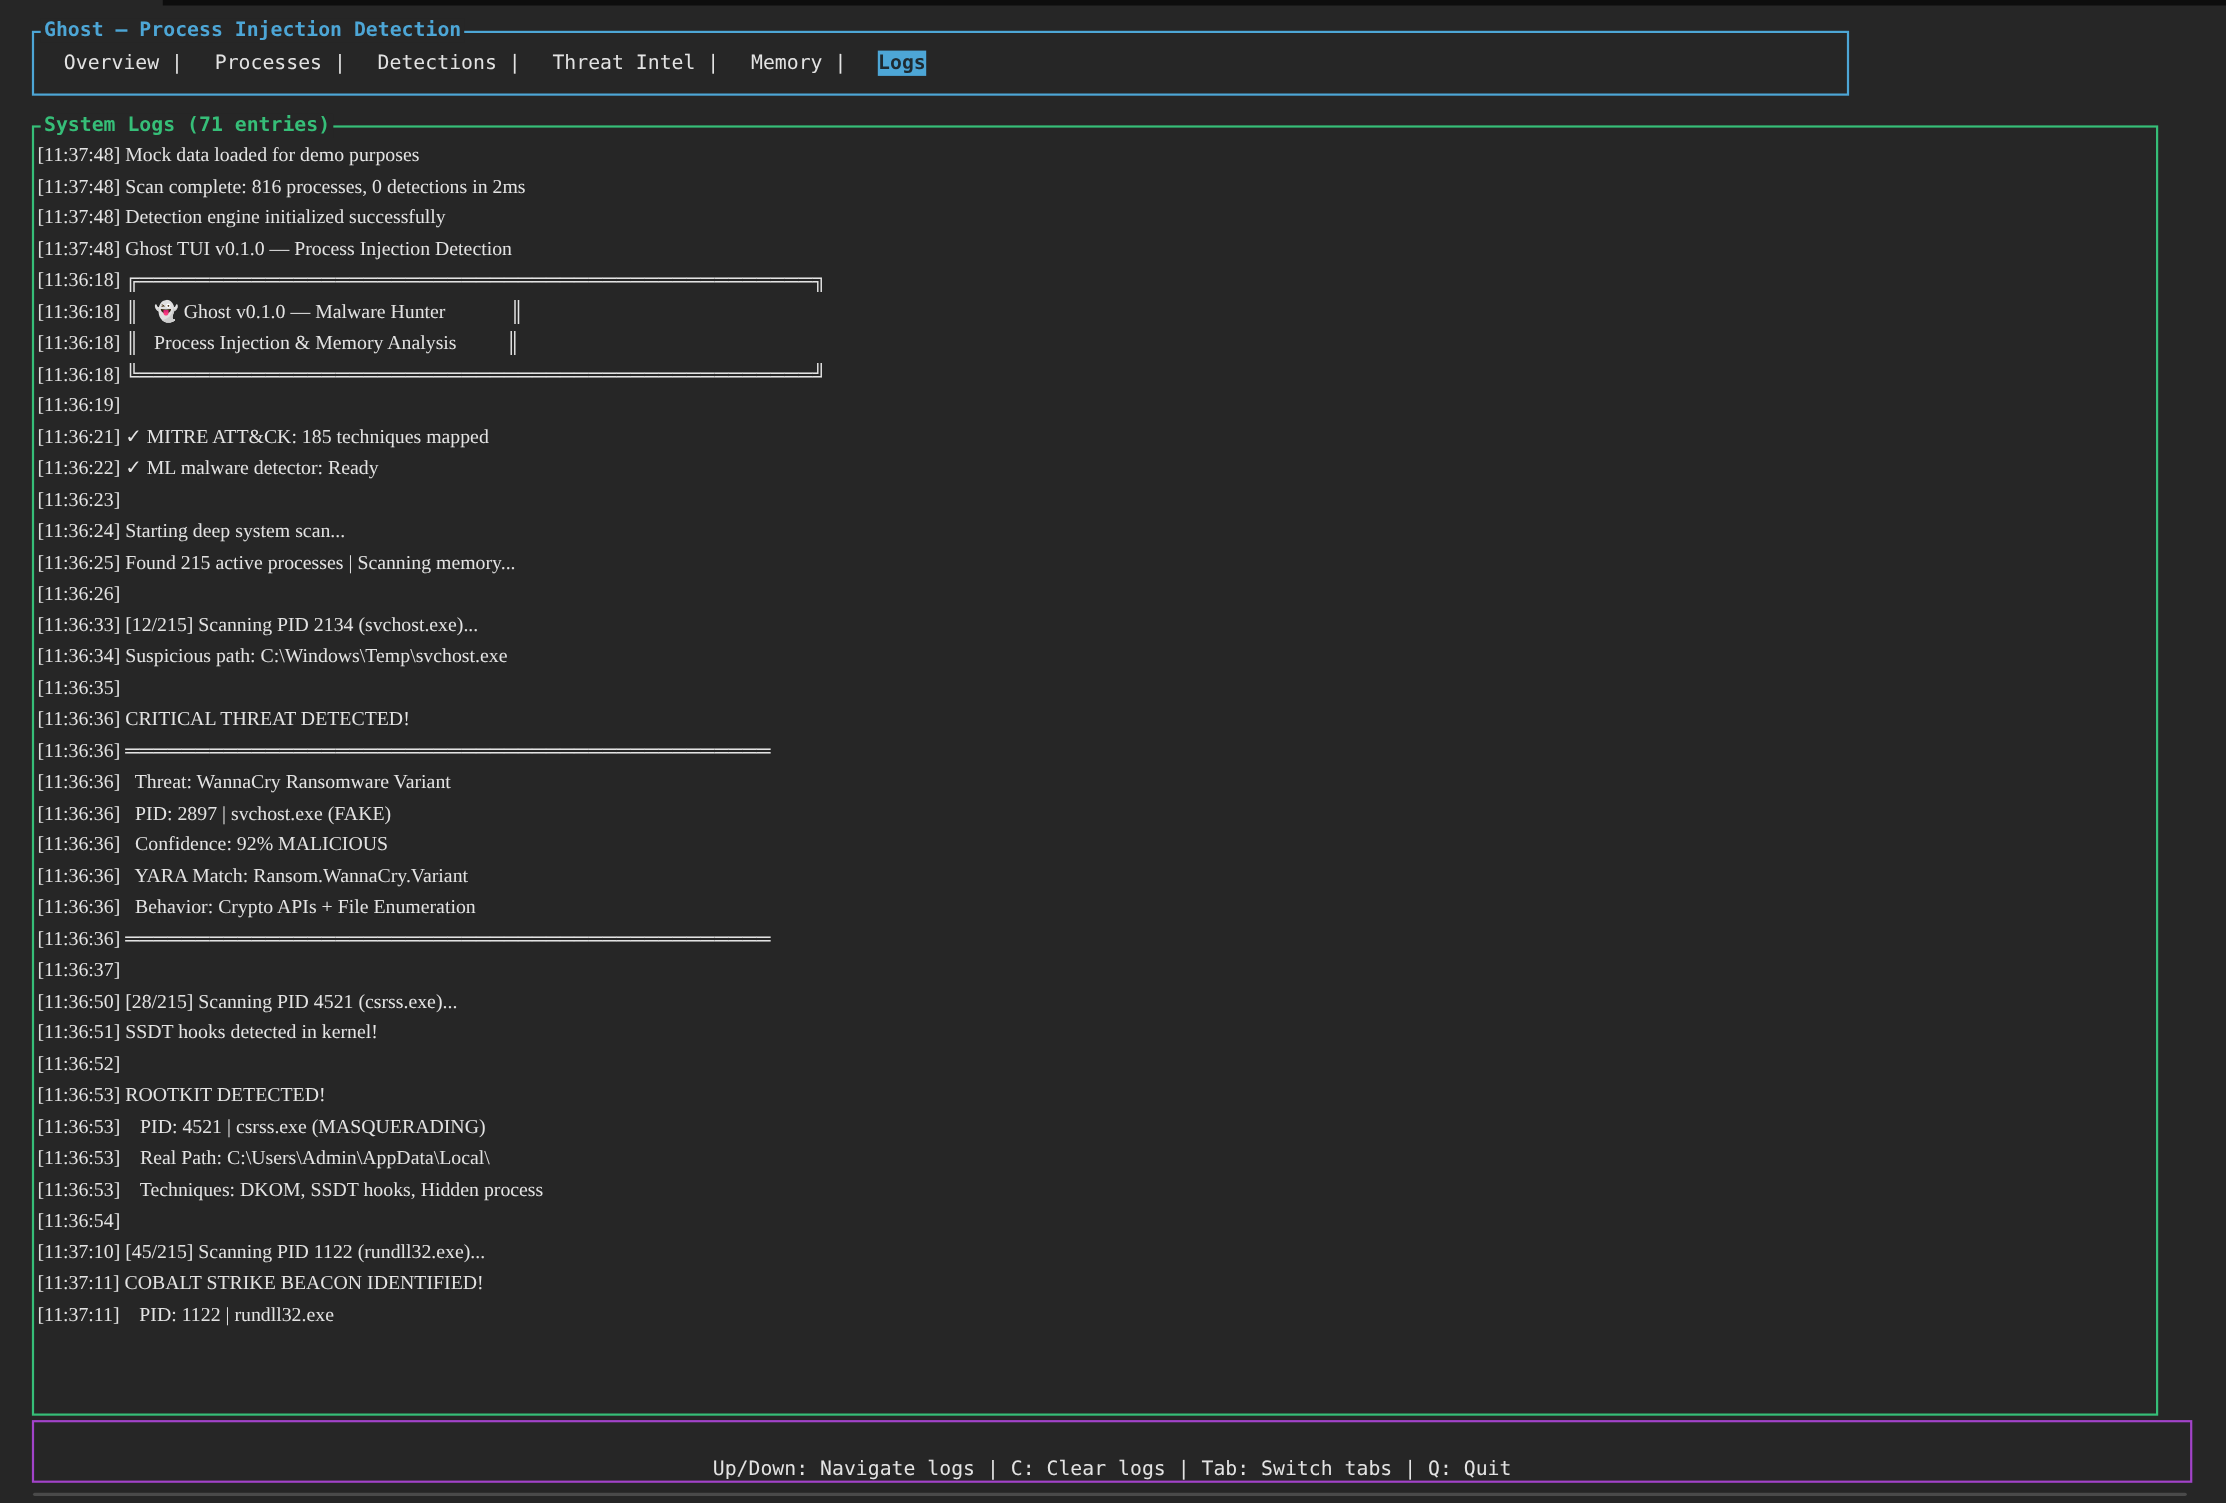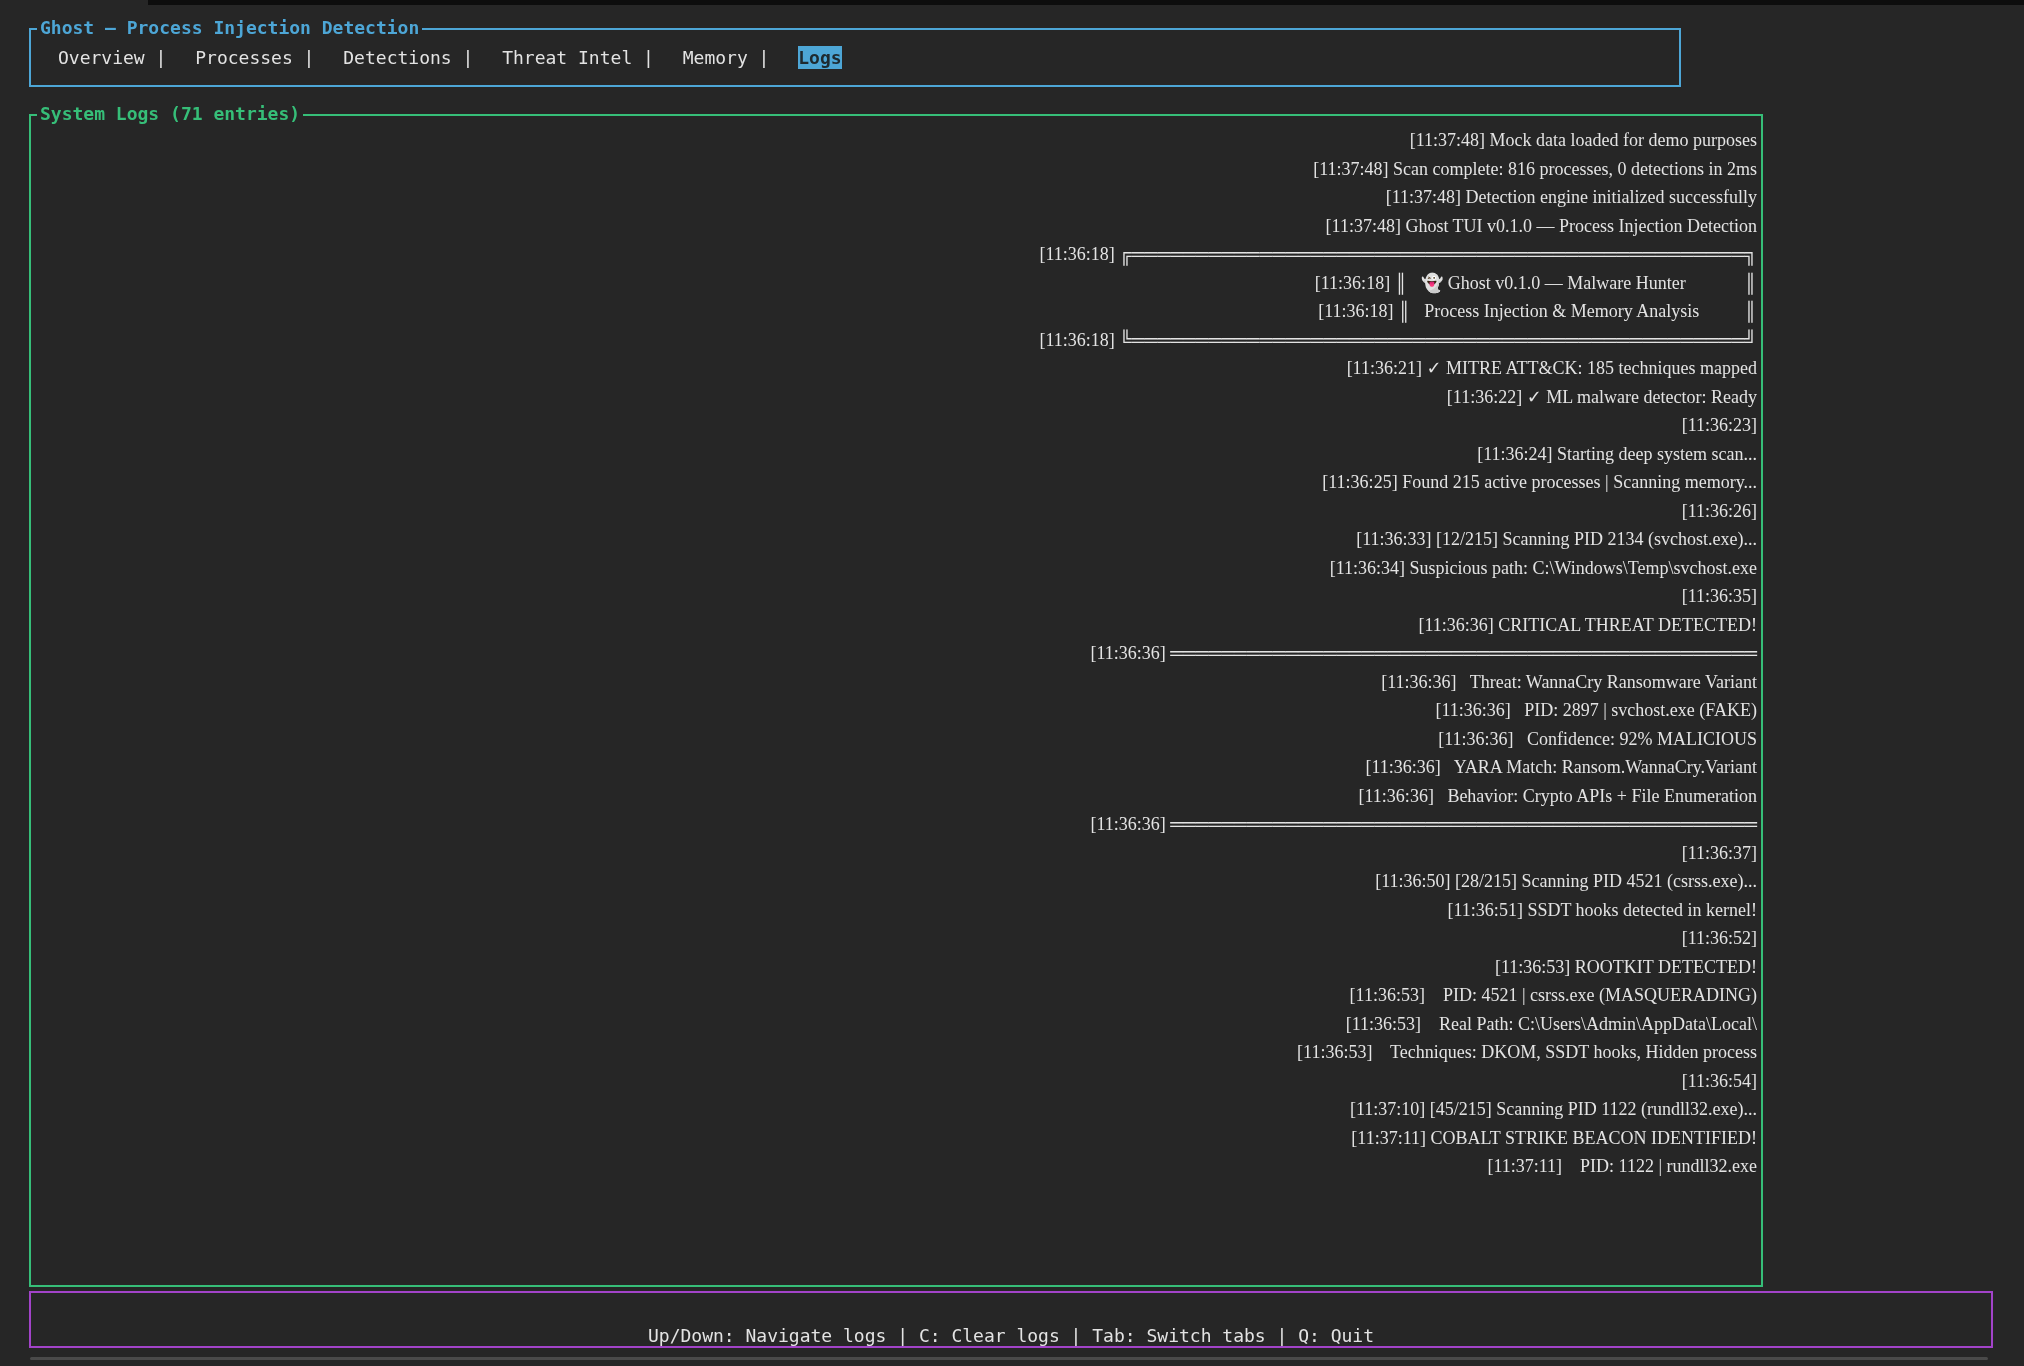--- a/index.html
+++ b/index.html
@@ -50,23 +50,22 @@
   }
   .tab{color:var(--text);cursor:pointer;white-space:pre;padding:1px 0;margin-left:18px;}
   .tab.active{
     background:var(--accent-blue);
     color:var(--selected-tab-text);
     font-weight:bold;
   }
   .tab-divider{color:var(--text);white-space:pre;}
   
   .logs-panel{
-    left:29px;top:114px;width:1734px;height:1173px;
+    left:29px;top:114px;width:1933px;height:1173px;
     border-color:var(--accent-green);
-    text-align:right;
   }
   .logs-panel .panel-title{color:var(--accent-green);}
   .log-scroll{
     position:absolute;inset:0;
     padding:10px 4px 0 3px;
     overflow:hidden;
   }
   .log-line{
     white-space:pre;
     height:28.5px;
@@ -101,20 +100,21 @@
   <span class="panel-title">System Logs (71 entries)</span>
   <div class="log-scroll" id="log-scroll">
       <div class="log-line"><span class="ts">[11:37:48]</span><span> Mock data loaded for demo purposes</span></div>
       <div class="log-line"><span class="ts">[11:37:48]</span><span> Scan complete: 816 processes, 0 detections in 2ms</span></div>
       <div class="log-line"><span class="ts">[11:37:48]</span><span> Detection engine initialized successfully</span></div>
       <div class="log-line"><span class="ts">[11:37:48]</span><span> Ghost TUI v0.1.0 — Process Injection Detection</span></div>
       <div class="log-line"><span class="ts">[11:36:18]</span><span> ╔════════════════════════════════════════════════╗</span></div>
       <div class="log-line"><span class="ts">[11:36:18]</span><span> ║   👻 Ghost v0.1.0 — Malware Hunter             ║</span></div>
       <div class="log-line"><span class="ts">[11:36:18]</span><span> ║   Process Injection &amp; Memory Analysis          ║</span></div>
       <div class="log-line"><span class="ts">[11:36:18]</span><span> ╚════════════════════════════════════════════════╝</span></div>
+      <div class="log-line"><span class="ts">[11:36:19]</span><span></span></div>
       <div class="log-line"><span class="ts">[11:36:21]</span><span> ✓ MITRE ATT&amp;CK: 185 techniques mapped</span></div>
       <div class="log-line"><span class="ts">[11:36:22]</span><span> ✓ ML malware detector: Ready</span></div>
       <div class="log-line"><span class="ts">[11:36:23]</span><span></span></div>
       <div class="log-line"><span class="ts">[11:36:24]</span><span> Starting deep system scan...</span></div>
       <div class="log-line"><span class="ts">[11:36:25]</span><span> Found 215 active processes | Scanning memory...</span></div>
       <div class="log-line"><span class="ts">[11:36:26]</span><span></span></div>
       <div class="log-line"><span class="ts">[11:36:33]</span><span> [12/215] Scanning PID 2134 (svchost.exe)...</span></div>
       <div class="log-line"><span class="ts">[11:36:34]</span><span> Suspicious path: C:\Windows\Temp\svchost.exe</span></div>
       <div class="log-line"><span class="ts">[11:36:35]</span><span></span></div>
       <div class="log-line"><span class="ts">[11:36:36]</span><span> CRITICAL THREAT DETECTED!</span></div>

